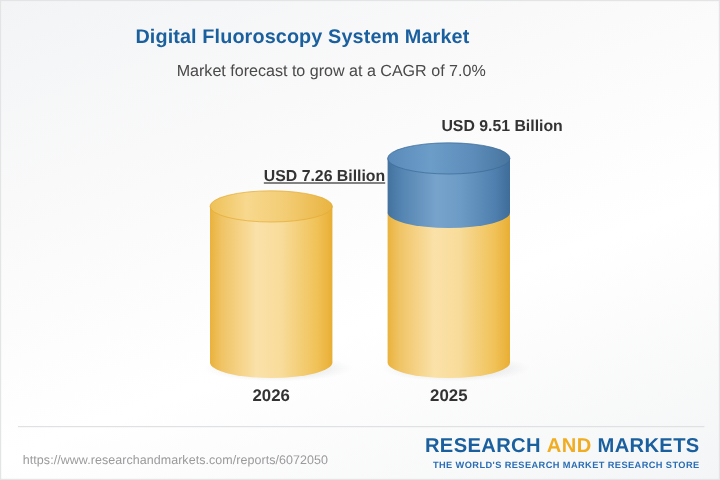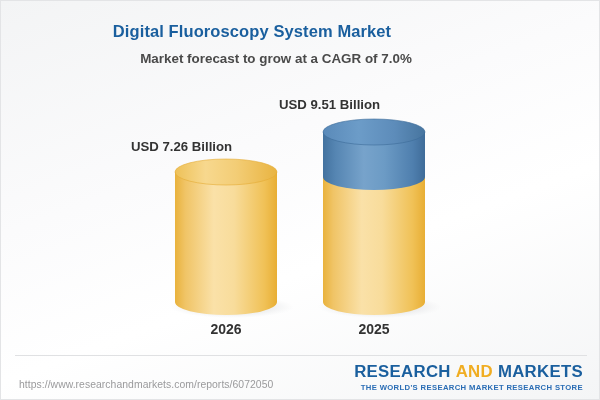--- a/index.html
+++ b/index.html
@@ -35,39 +35,39 @@
   .chart-title {
     font-size: 16.5px;
     font-weight: bold;
     color: #1a5f9e;
     letter-spacing: 0.1px;
     line-height: 20px;
   }
   .chart-subtitle {
     margin-top: 9px;
     font-size: 13.4px;
-    font-weight: bold;
+    font-weight: normal;
     color: #4a4a4a;
     line-height: 17px;
     padding-left: 48px;
   }
 
   
   .plot {
     position: absolute;
     top: 0;
     left: 0;
     width: 600px;
     height: 400px;
   }
 
   .value-label {
     position: absolute;
     width: 190px;
-    text-align: left;
+    text-align: right;
     font-size: 13.2px;
     font-weight: bold;
     color: #333333;
     white-space: nowrap;
   }
 
   .year-label {
     position: absolute;
     width: 190px;
     text-align: center;
@@ -185,21 +185,21 @@
       <ellipse cx="379" cy="306" rx="62" ry="11" fill="url(#gradShadow)"></ellipse>
 
       <path d="M322,176 L322,301 A51,13 0 0 0 424,301 L424,176 Z" fill="url(#gradYellowBody)"></path>
 
       <path d="M322,131 L322,176 A51,13 0 0 0 424,176 L424,131 Z" fill="url(#gradBlueBody)"></path>
 
       <ellipse cx="373" cy="131" rx="51" ry="13" fill="url(#gradBlueTop)" stroke="#3c6b98" stroke-width="0.6"></ellipse>
     </g>
   </svg>
 
-  <div class="value-label" style="left:130px; top:138px;">USD 7.26 Billion</div>
+  <div class="value-label" style="left:130px; top:138px;text-decoration:underline;">USD 7.26 Billion</div>
 
   <div class="value-label" style="left:278px; top:96px;">USD 9.51 Billion</div>
 
   <div class="year-label" style="left:130px; top:320px;">2026</div>
 
   <div class="year-label" style="left:278px; top:320px;">2025</div>
 
   <div class="footer-rule"></div>
 
   <a class="footer-url" href="#" style="text-decoration:none;">https://www.researchandmarkets.com/reports/6072050</a>

